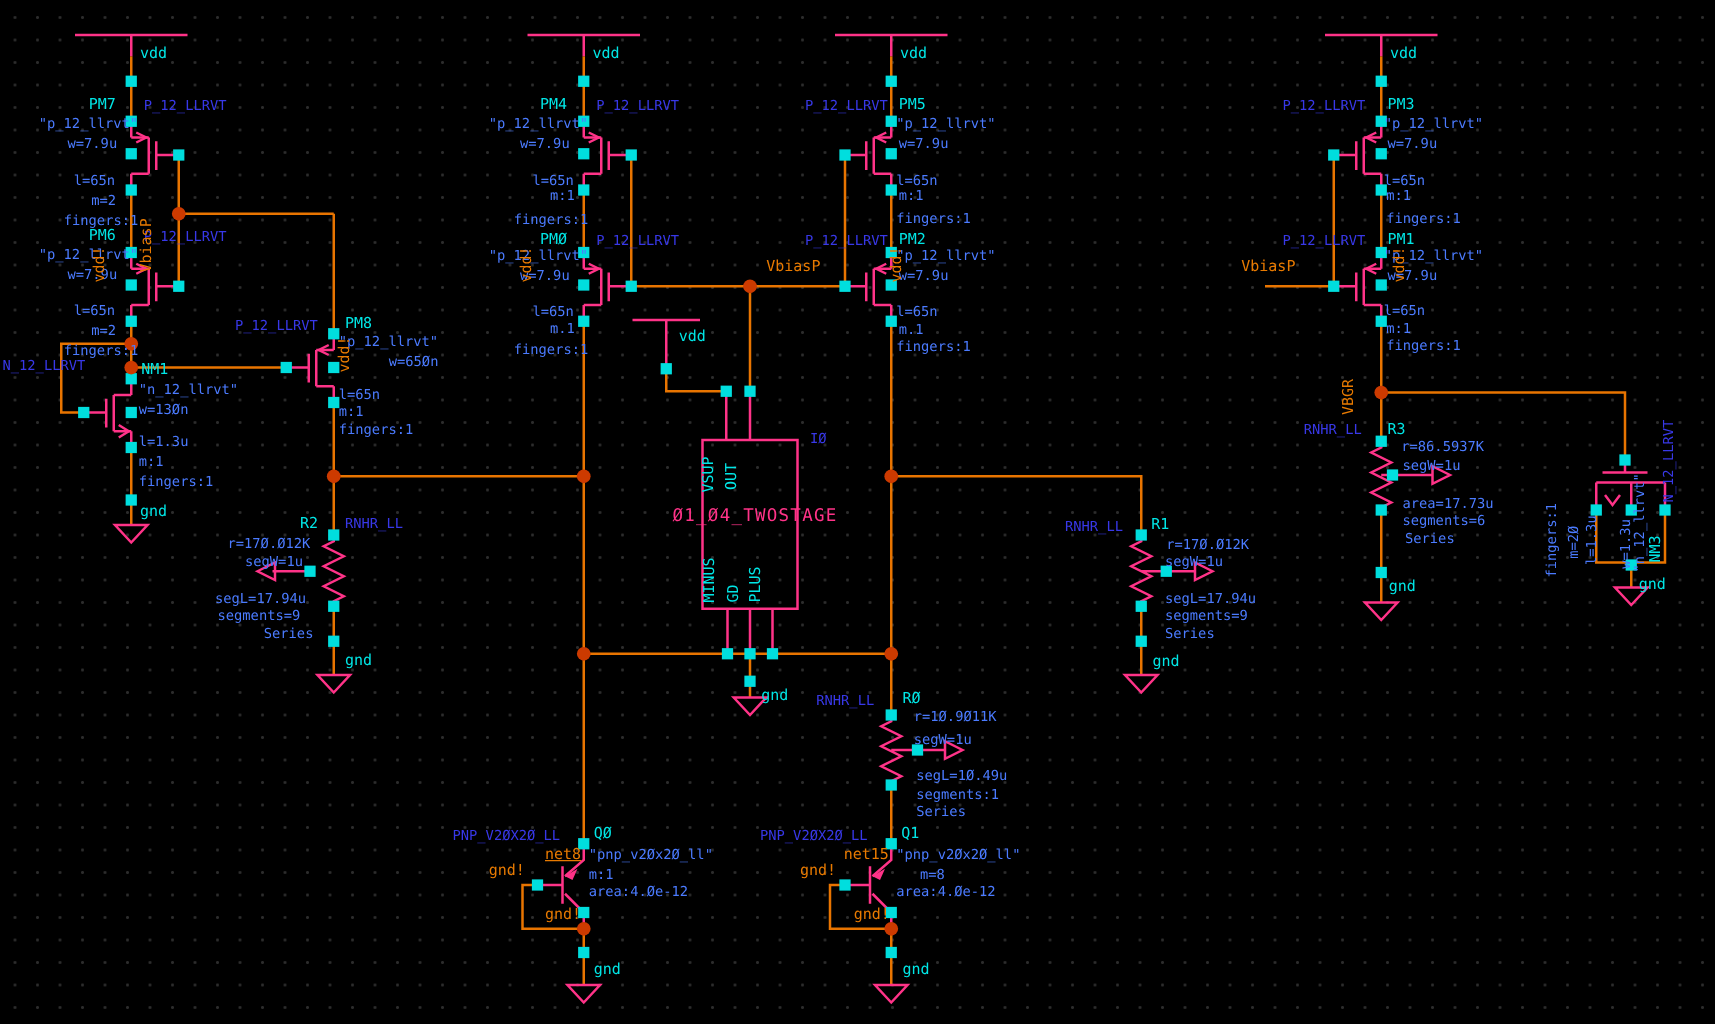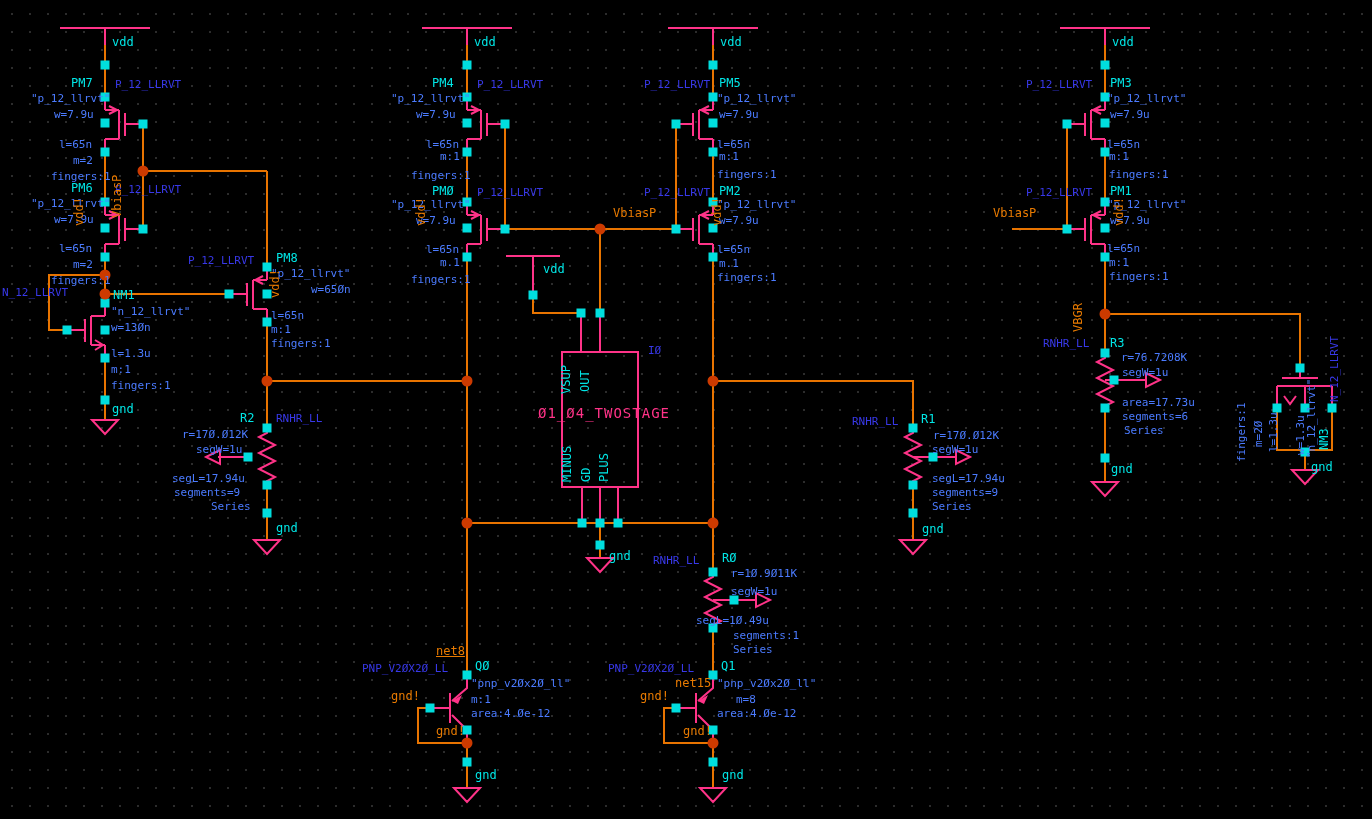--- a/index.html
+++ b/index.html
@@ -330,42 +330,42 @@
     <span class="lbl c" style="left: 921px; top: 413px;">R1</span>
     <span class="lbl p" style="left: 933px; top: 429px;">r=17Ø.Ø12K</span>
     <span class="lbl p" style="left: 932px; top: 443px;">segW=1u</span>
     <span class="lbl p" style="left: 932px; top: 472px;">segL=17.94u</span>
     <span class="lbl p" style="left: 932px; top: 486px;">segments=9</span>
     <span class="lbl p" style="left: 932px; top: 500px;">Series</span>
     <span class="lbl b" style="left: 653px; top: 554px;">RNHR_LL</span>
     <span class="lbl c" style="left: 722px; top: 552px;">RØ</span>
     <span class="lbl p" style="left: 731px; top: 567px;">r=1Ø.9Ø11K</span>
     <span class="lbl p" style="left: 731px; top: 585px;">segW=1u</span>
-    <span class="lbl p" style="left: 696px; top: 614px;">segL=1Ø.49u</span>
+    <span class="lbl p" style="left: 733px; top: 614px;">segL=1Ø.49u</span>
     <span class="lbl p" style="left: 733px; top: 629px;">segments:1</span>
     <span class="lbl p" style="left: 733px; top: 643px;">Series</span>
     <span class="lbl b" style="left: 1043px; top: 337px;">RNHR_LL</span>
     <span class="lbl c" style="left: 1110px; top: 337px;">R3</span>
-    <span class="lbl p" style="left: 1121px; top: 351px;">r=76.7208K</span>
+    <span class="lbl p" style="left: 1121px; top: 351px;">r=86.5937K</span>
     <span class="lbl p" style="left: 1122px; top: 366px;">segW=1u</span>
     <span class="lbl p" style="left: 1122px; top: 396px;">area=17.73u</span>
     <span class="lbl p" style="left: 1122px; top: 410px;">segments=6</span>
     <span class="lbl p" style="left: 1124px; top: 424px;">Series</span>
     <span class="lbl b" style="left: 636px; top: 344px; margin-left: 12px;">IØ</span>
     <span class="lbl pk" style="left: 538px; top: 407px;">Ø1_Ø4_TWOSTAGE</span>
     <span class="lbl pin v" style="left: 573px; top: 381px;">VSUP</span>
     <span class="lbl pin v" style="left: 592px; top: 379px;">OUT</span>
     <span class="lbl pin v" style="left: 574px; top: 469px;">MINUS</span>
     <span class="lbl pin v" style="left: 593px; top: 469px;">GD</span>
     <span class="lbl pin v" style="left: 611px; top: 469px;">PLUS</span>
     <span class="lbl o" style="left: 613px; top: 207px;">VbiasP</span>
     <span class="lbl o" style="left: 993px; top: 207px;">VbiasP</span>
     <span class="lbl o v" style="left: 124px; top: 205px;">VbiasP</span>
     <span class="lbl o v" style="left: 1085px; top: 319px;">VBGR</span>
-    <span class="lbl o" style="left: 436px; top: 645px; text-decoration: underline;">net8</span>
+    <span class="lbl o" style="left: 436px; top: 677px; text-decoration: underline;">net8</span>
     <span class="lbl o" style="left: 675px; top: 677px;">net15</span>
     <span class="lbl o" style="left: 391px; top: 690px;">gnd!</span>
     <span class="lbl o" style="left: 436px; top: 725px;">gnd!</span>
     <span class="lbl o" style="left: 640px; top: 690px;">gnd!</span>
     <span class="lbl o" style="left: 683px; top: 725px;">gnd!</span>
     <span class="lbl o v" style="left: 86px; top: 213px;">vdd!</span>
     <span class="lbl o v" style="left: 428px; top: 213px;">vdd!</span>
     <span class="lbl o v" style="left: 724px; top: 213px;">vdd!</span>
     <span class="lbl o v" style="left: 1126px; top: 213px;">vdd!</span>
     <span class="lbl o v" style="left: 282px; top: 285px;">vdd!</span>

